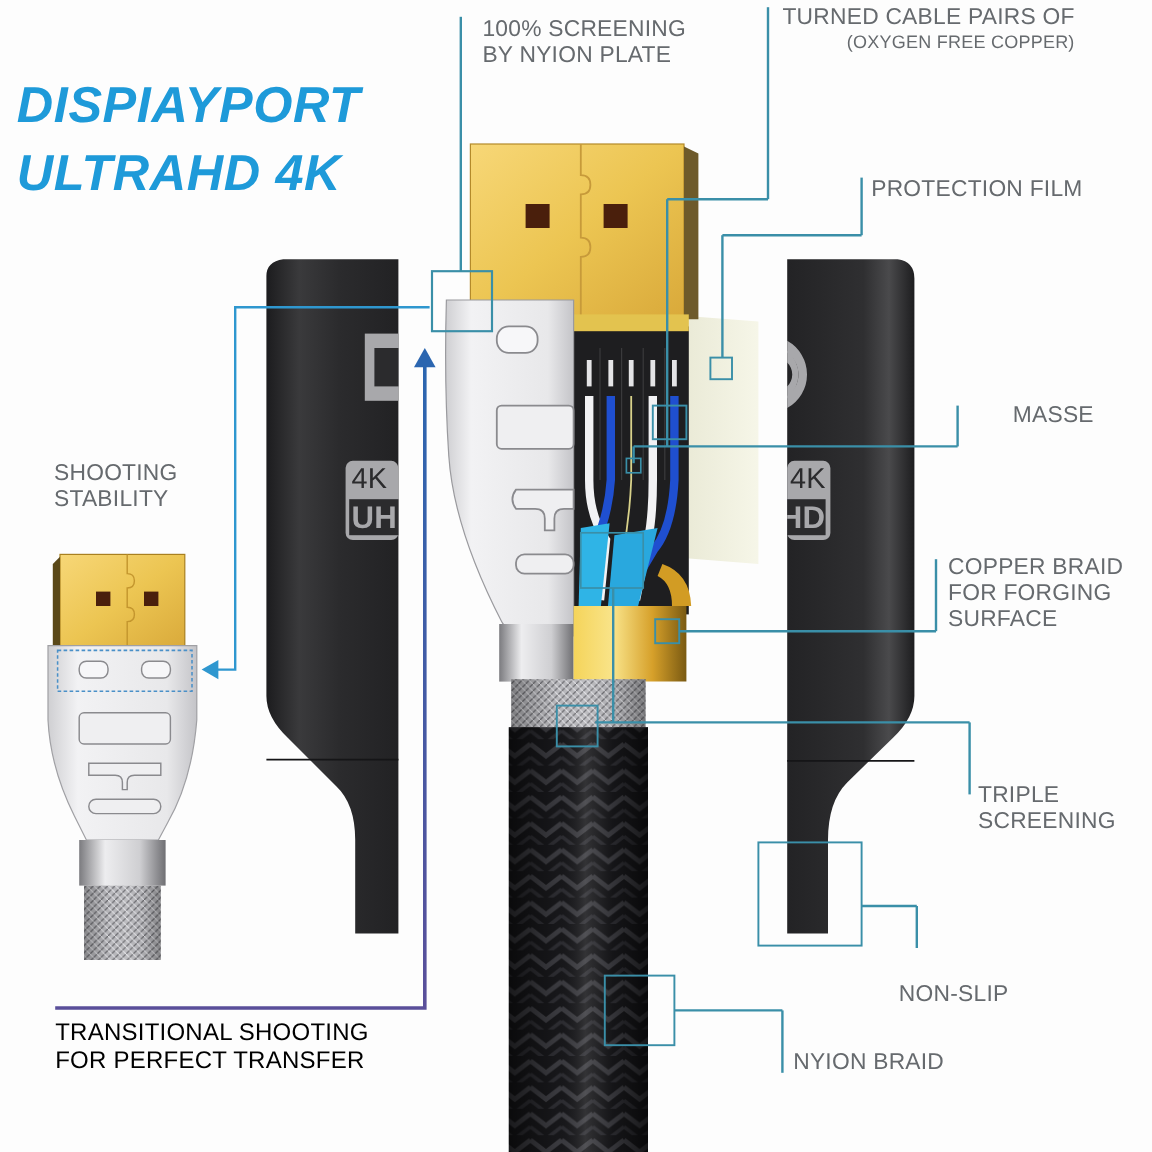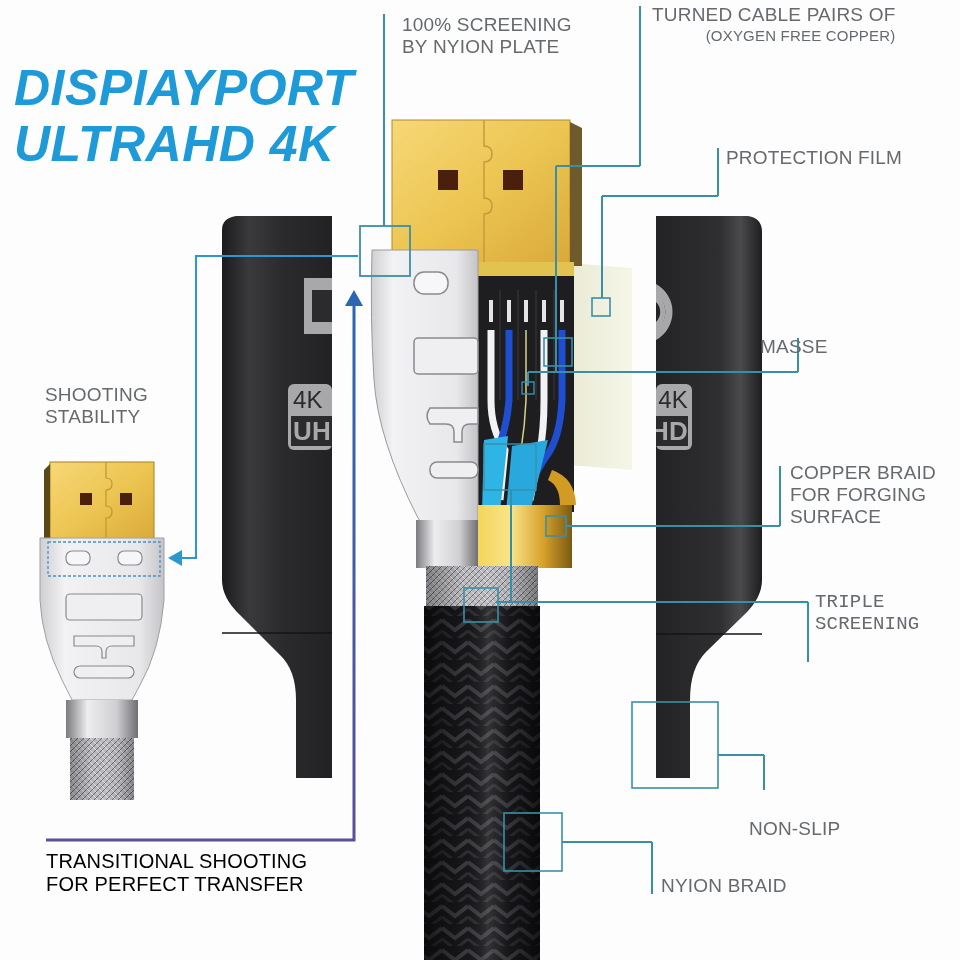--- a/index.html
+++ b/index.html
@@ -1,20 +1,20 @@
 <!DOCTYPE html>
 <html><head>
   <meta charset="utf-8">
   <style>
     html, body { margin: 0; padding: 0; background: #fdfdfd; }
     #stage { position: relative; width: 960px; height: 960px; overflow: hidden; background: #fdfdfd; }
     svg.art { position: absolute; left: 0; top: 0; width: 960px; height: 960px; }
     .txt { position: absolute; font-family: "Liberation Sans", sans-serif; color: #666a6e; font-size: 19px; line-height: 22px; white-space: nowrap; letter-spacing: 0.2px; }
     .txt span { display: block; }
-    .title { position: absolute; left: 14px; top: 60px; font-family: "Liberation Sans", sans-serif; font-weight: bold; font-style: italic; color: #1e9ad9; font-size: 50px; line-height: 56px; letter-spacing: 0.5px; }
+    .title { position: absolute; left: 14px; top: 60px; font-family: "Liberation Sans", sans-serif; font-weight: bold; font-style: italic; color: #1e9ad9; font-size: 42px; line-height: 56px; letter-spacing: 0.5px; }
     .title span { display: block; }
     .small { font-size: 15px; line-height: 20px; text-align: right; }
     .blue { color: #000000; font-size: 20px; line-height: 23px; }
   </style>
 </head>
 <body>
 
 <div id="stage">
 
   <svg class="art" viewBox="0 0 960 960">
@@ -250,31 +250,31 @@
 
   <div class="txt" style="left:652px; top:4px;">
     <span>TURNED CABLE PAIRS OF</span>
     <span class="small">(OXYGEN FREE COPPER)</span>
   </div>
 
   <div class="txt" style="left:726px; top:147px;">
     <span>PROTECTION FILM</span>
   </div>
 
-  <div class="txt" style="left:760px; top:336px;">
+  <div class="txt" style="left:844px; top:336px;">
     <span>MASSE</span>
   </div>
 
   <div class="txt" style="left:790px; top:462px;">
     <span>COPPER BRAID</span>
     <span>FOR FORGING</span>
     <span>SURFACE</span>
   </div>
 
-  <div class="txt" style="left:815px; top:591px;font-family:Liberation Mono, monospace;">
+  <div class="txt" style="left:815px; top:652px;">
     <span>TRIPLE</span>
     <span>SCREENING</span>
   </div>
 
   <div class="txt" style="left:749px; top:770px;margin-top:48px;">
     <span>NON-SLIP</span>
   </div>
 
   <div class="txt" style="left:661px; top:875px;">
     <span>NYION BRAID</span>

